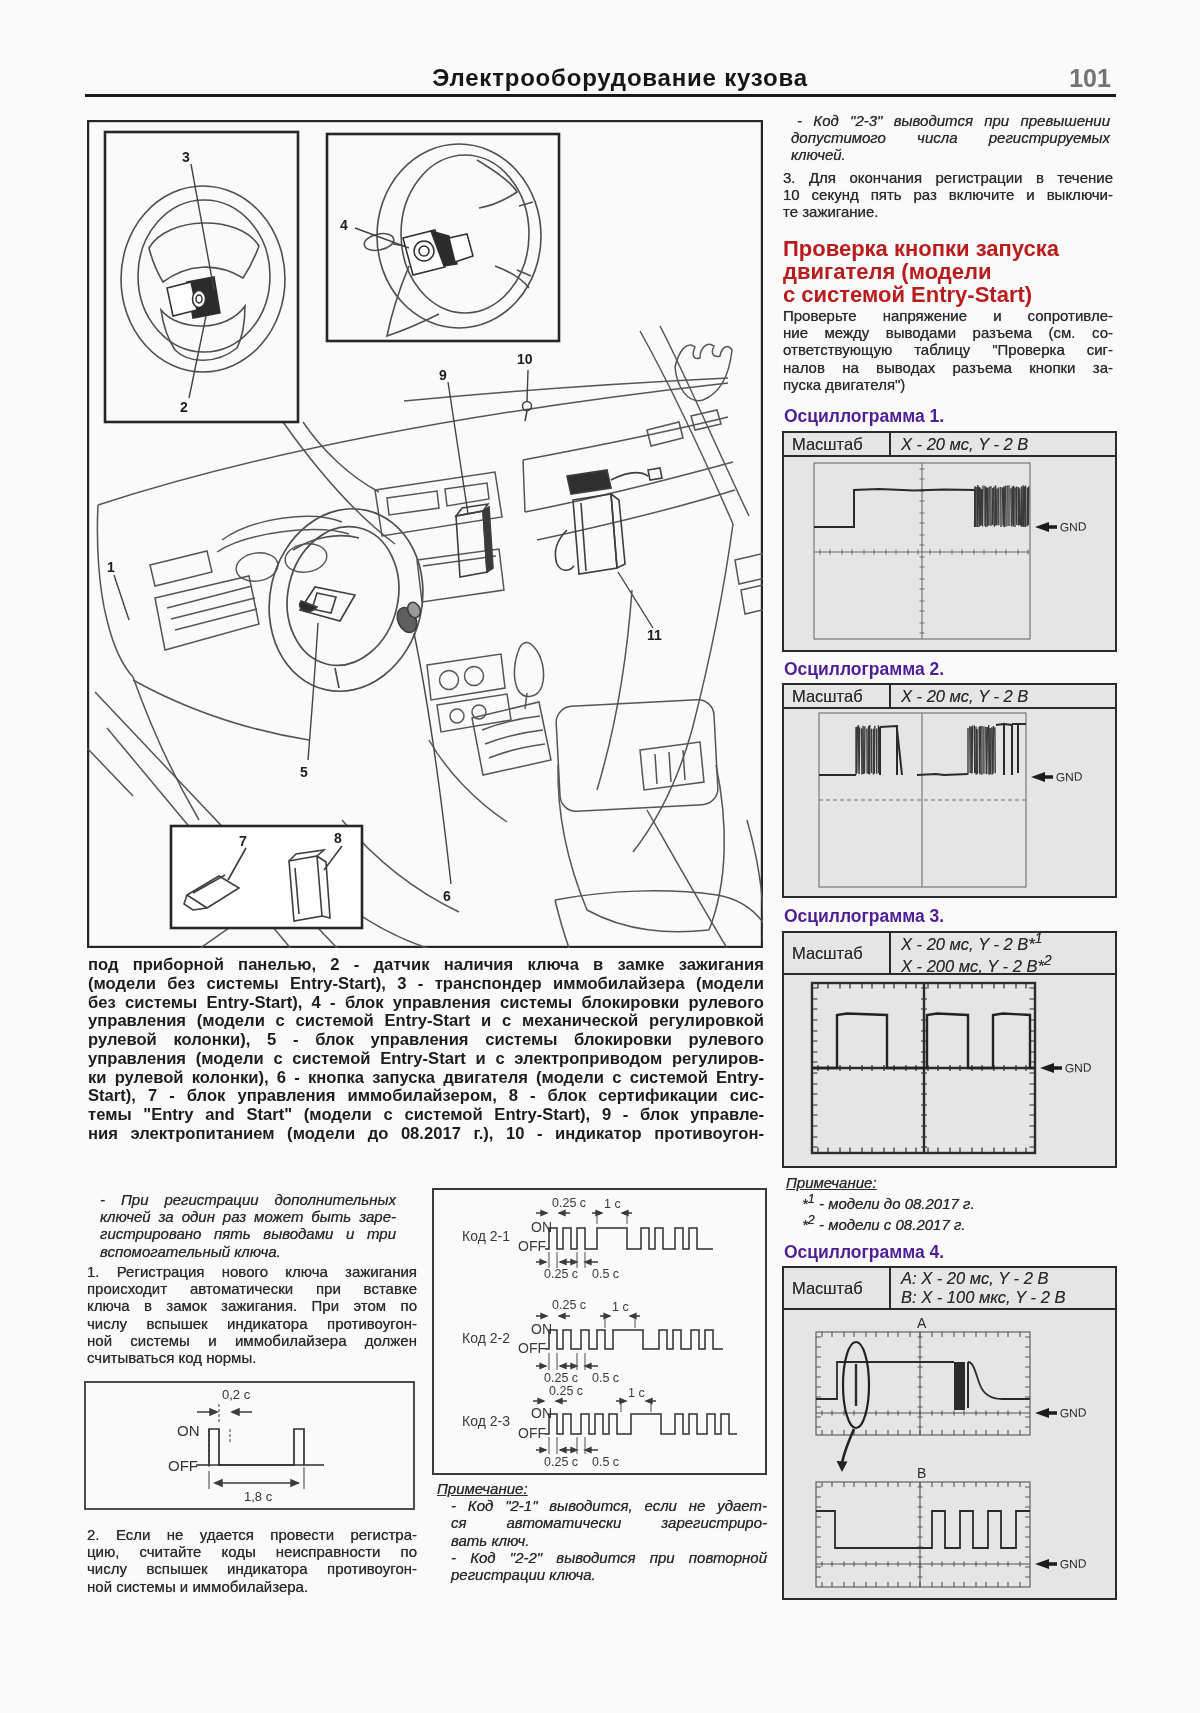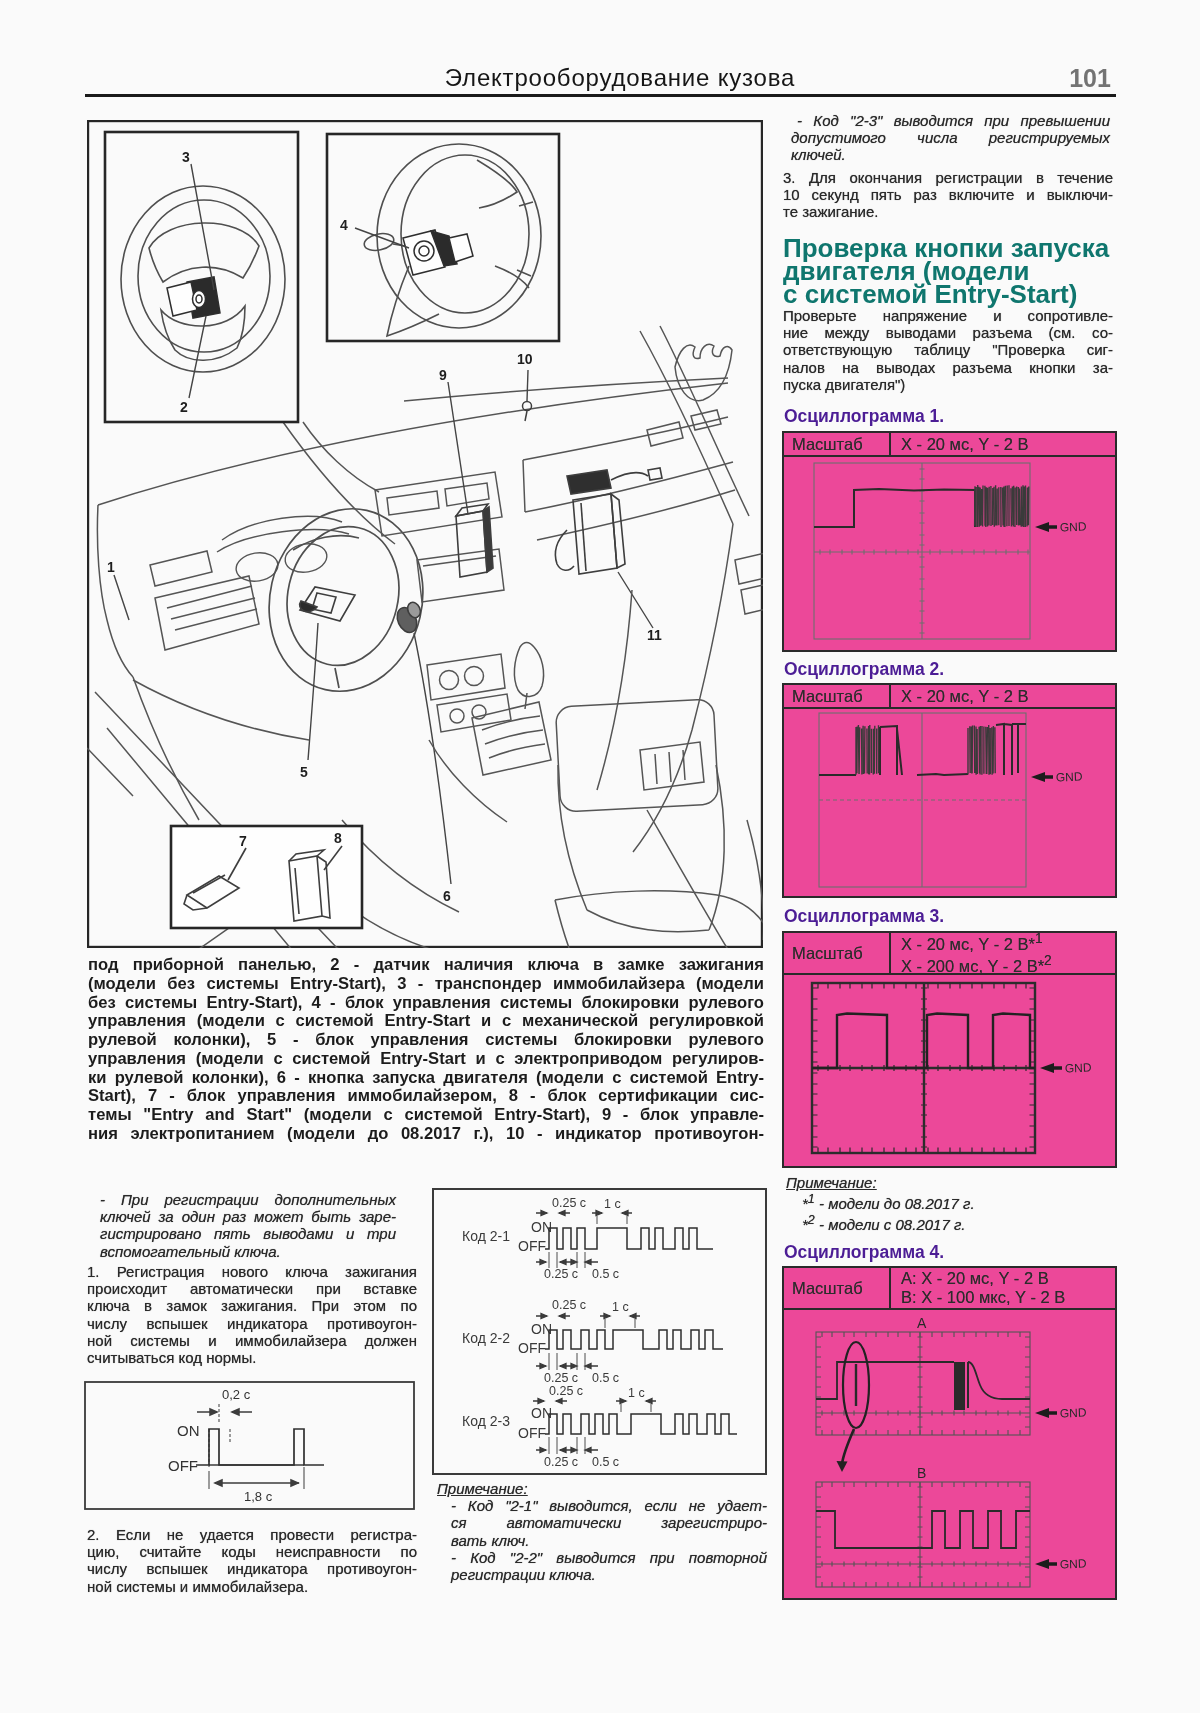--- a/index.html
+++ b/index.html
@@ -3,31 +3,31 @@
 <meta charset="utf-8">
 <style>
 html,body{margin:0;padding:0;}
 body{width:1200px;height:1713px;background:#fafafa;filter:blur(0.3px);font-family:"Liberation Sans",sans-serif;position:relative;overflow:hidden;color:#222;}
 .abs{position:absolute;}
 .jl{text-align:justify;text-align-last:justify;white-space:nowrap;}
 .cap{font-weight:bold;font-size:16.6px;line-height:18.75px;color:#1c1c1c;}
 .body15{font-size:15px;line-height:17.2px;color:#2a2a2a;text-shadow:0 0 0.7px rgba(45,45,45,0.85);}
 .it{font-style:italic;}
 .osct{font-weight:bold;font-size:17.5px;color:#4c1d95;}
-.oscbox{position:absolute;border:2px solid #2a2a2a;background:#ec4899;}
+.oscbox{position:absolute;border:2px solid #2a2a2a;background:#e5e5e5;}
 .oschdr{display:flex;border-bottom:2px solid #2a2a2a;}
 .oschdr .c1{width:97px;border-right:2px solid #2a2a2a;display:flex;align-items:center;padding-left:8px;font-size:16.5px;color:#2c2c2c;text-shadow:0 0 0.6px rgba(45,45,45,0.7);}
-.oschdr .c2{flex:1;padding-left:10px;font-size:16.5px;color:#2c2c2c;display:flex;flex-direction:column;justify-content:center;text-shadow:0 0 0.6px rgba(45,45,45,0.7);}
+.oschdr .c2{flex:1;padding-left:10px;font-size:16.5px;color:#2c2c2c;display:flex;flex-direction:column;justify-content:center;text-shadow:0 0 0.6px rgba(45,45,45,0.7);font-style:italic;}
 svg{display:block;}
 </style>
 </head>
 <body>
 
 <div class="abs" style="left:85px;top:94px;width:1031px;height:2.6px;background:#1a1a1a;"></div>
-<div class="abs" style="left:400px;top:64px;width:440px;text-align:center;font-weight:normal;font-size:24px;letter-spacing:0.8px;color:#161616;">Электрооборудование кузова</div>
+<div class="abs" style="left:400px;top:64px;width:440px;text-align:center;font-weight:bold;font-size:24px;letter-spacing:0.8px;color:#161616;">Электрооборудование кузова</div>
 <div class="abs" style="left:1065px;top:64px;width:50px;text-align:center;font-weight:bold;font-size:25px;color:#737373;">101</div>
 
 <svg class="abs" style="left:87px;top:120px;" width="676" height="828" viewBox="0 0 676 828" fill="none" stroke="#4d4d4d" stroke-width="1.6">
 <rect x="1" y="1" width="674" height="826" stroke="#262626" stroke-width="2.4"></rect>
 
 <g stroke="#555" stroke-width="1.5">
 <path d="M 11,385 C 180,330 400,290 641,263"></path>
 <path d="M 317,281 C 430,270 560,262 641,258"></path>
 <path d="M 216,302 C 235,330 262,356 292,372"></path>
 <path d="M 553,211 C 572,245 605,310 646,404"></path>
@@ -310,21 +310,21 @@
 <div class="jl">- Код "2-3" выводится при превышении</div>
 <div class="jl" style="margin-left:-6px;">допустимого числа регистрируемых</div>
 <div style="margin-left:-6px;">ключей.</div>
 </div>
 <div class="abs body15" style="left:783px;top:169px;width:330px;">
 <div class="jl">3. Для окончания регистрации в течение</div>
 <div class="jl">10 секунд пять раз включите и выключи-</div>
 <div style="white-space:nowrap;">те зажигание.</div>
 </div>
 
-<div class="abs" style="left:783px;top:237px;width:340px;font-weight:bold;font-size:26px;line-height:23.2px;color:#0f766e;">Проверка кнопки запуска<br>двигателя (модели<br>с системой Entry-Start)</div>
+<div class="abs" style="left:783px;top:237px;width:340px;font-weight:bold;font-size:22px;line-height:23.2px;color:#b91c1c;">Проверка кнопки запуска<br>двигателя (модели<br>с системой Entry-Start)</div>
 
 <div class="abs body15" style="left:783px;top:307px;width:330px;">
 <div class="jl">Проверьте напряжение и сопротивле-</div>
 <div class="jl">ние между выводами разъема (см. со-</div>
 <div class="jl">ответствующую таблицу "Проверка сиг-</div>
 <div class="jl">налов на выводах разъема кнопки за-</div>
 <div style="white-space:nowrap;">пуска двигателя")</div>
 </div>
 
 <div class="abs osct" style="left:784px;top:406px;">Осциллограмма 1.</div>

